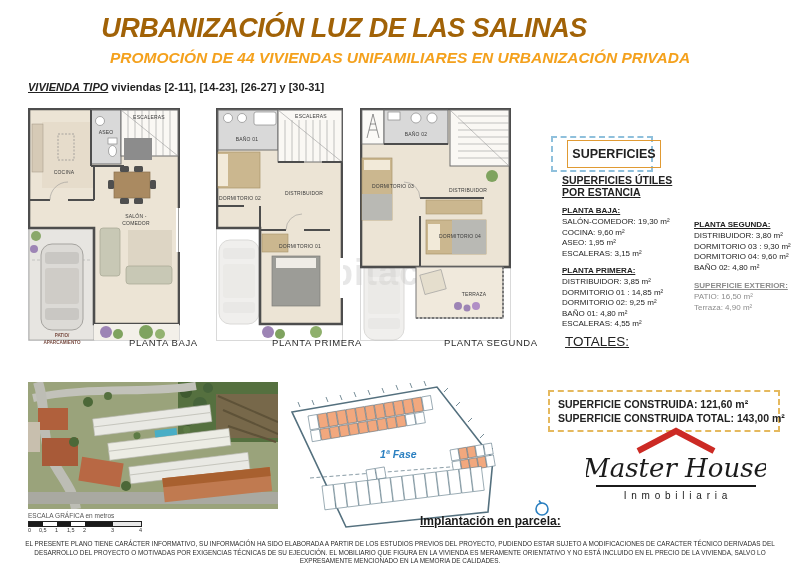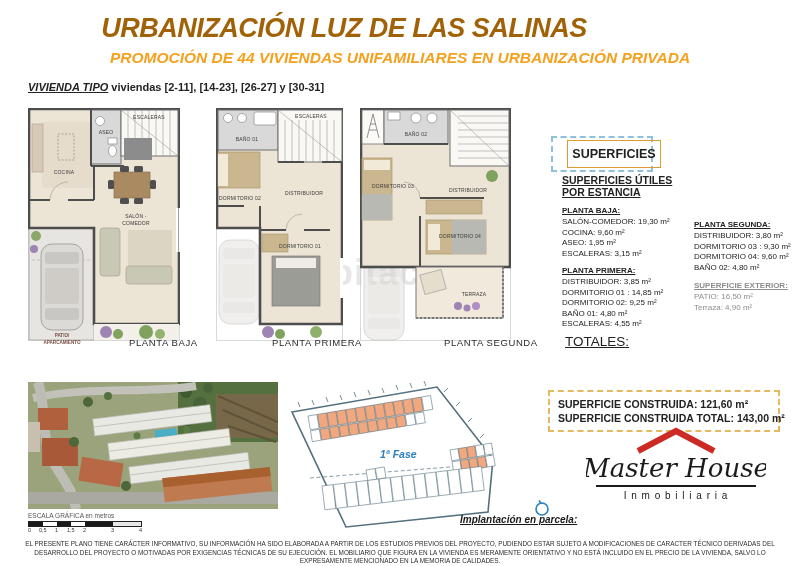--- a/index.html
+++ b/index.html
@@ -31,22 +31,22 @@
   .totbox div{font-size:10.5px;font-weight:bold;line-height:14px;white-space:nowrap;}
   
   .rl{font-size:5px;fill:#3a3a3a;text-anchor:middle;letter-spacing:.2px;}
   .rlp{font-size:4.6px;fill:#7b4f45;text-anchor:middle;font-weight:bold;}
   
   .scale-label{top:512px;left:28px;font-size:6.5px;color:#555;}
   .scale-bar{top:521px;left:28px;width:112px;height:4px;border:1px solid #222;display:flex;}
   .scale-bar i{display:block;height:100%;}
   .scale-nums{top:527px;left:28px;width:130px;height:8px;font-size:5.5px;color:#333;}
   .scale-nums span{position:absolute;top:0;}
-  .site-caption{top:514px;left:420px;font-size:10px;font-weight:bold;font-style:italic;
-                text-decoration:underline;color:#1a1a1a;margin-left:40px;}
+  .site-caption{top:514px;left:420px;font-size:12px;font-weight:bold;
+                text-decoration:underline;color:#1a1a1a;}
   .disclaimer{top:540px;left:12px;width:776px;font-size:6.4px;line-height:8.6px;color:#2a2a2a;
               text-align:center;}
 </style>
 </head>
 <body>
 
 <div class="page">
 
   <div class="abs title">URBANIZACIÓN LUZ DE LAS SALINAS</div>
   <div class="abs subtitle">PROMOCIÓN DE 44 VIVIENDAS UNIFAMILIARES EN URBANIZACIÓN PRIVADA</div>

